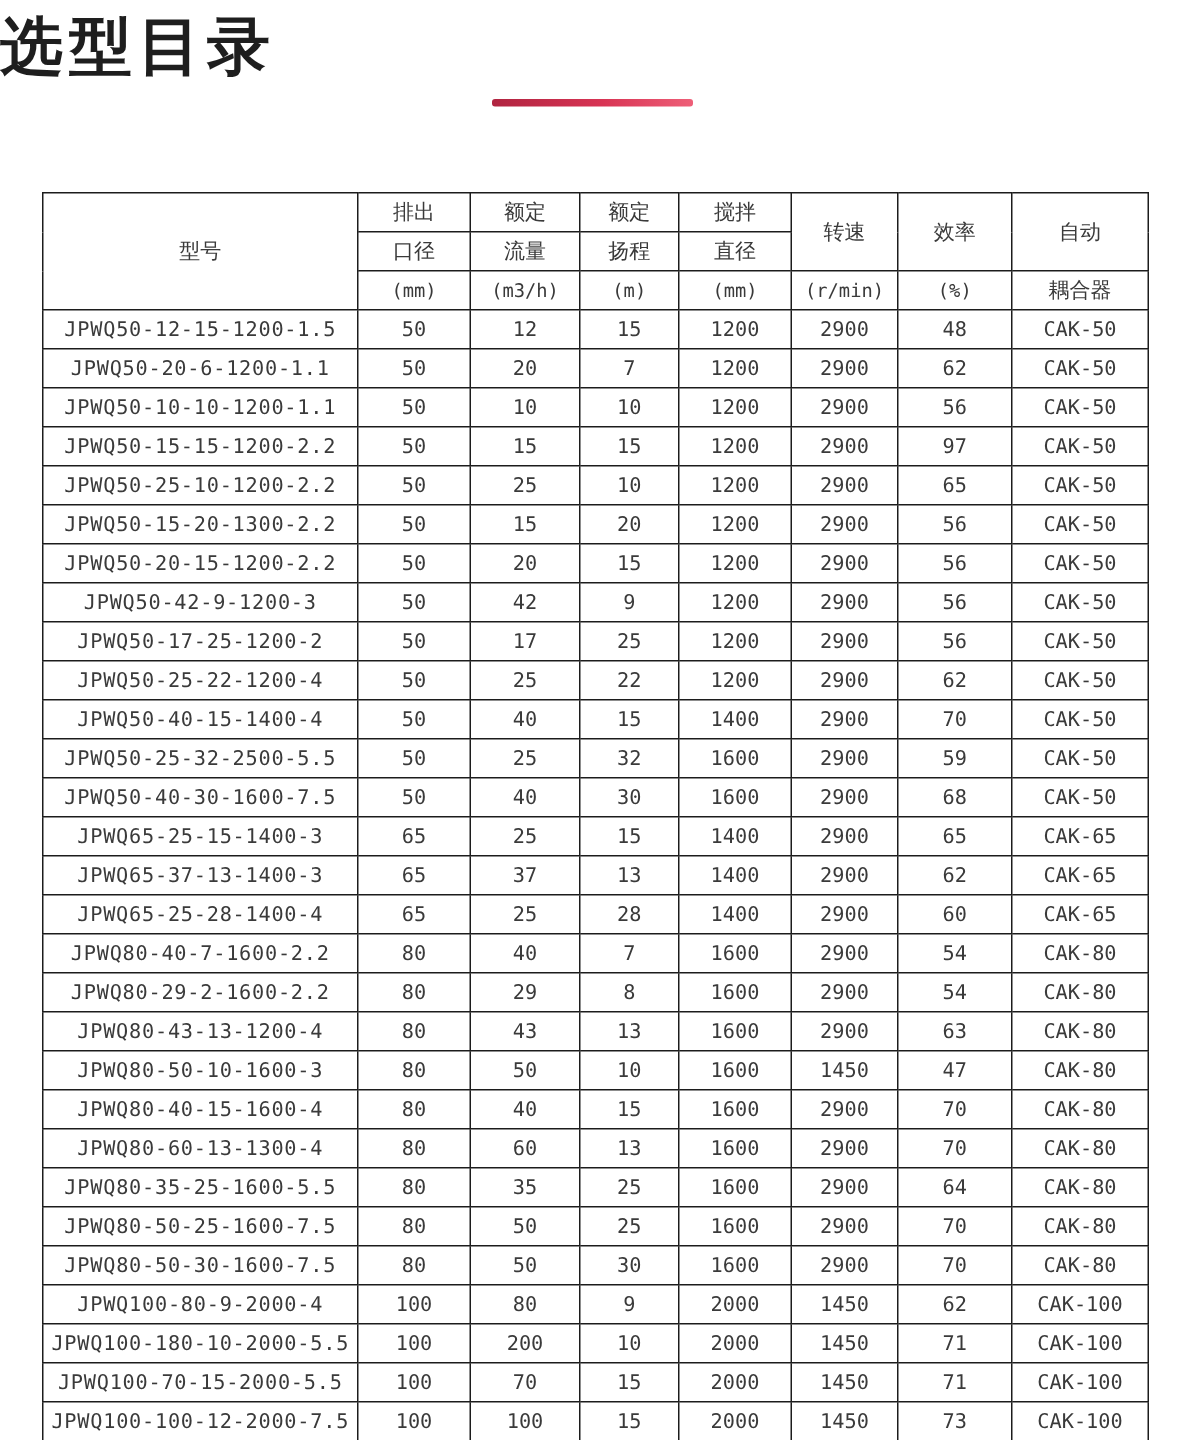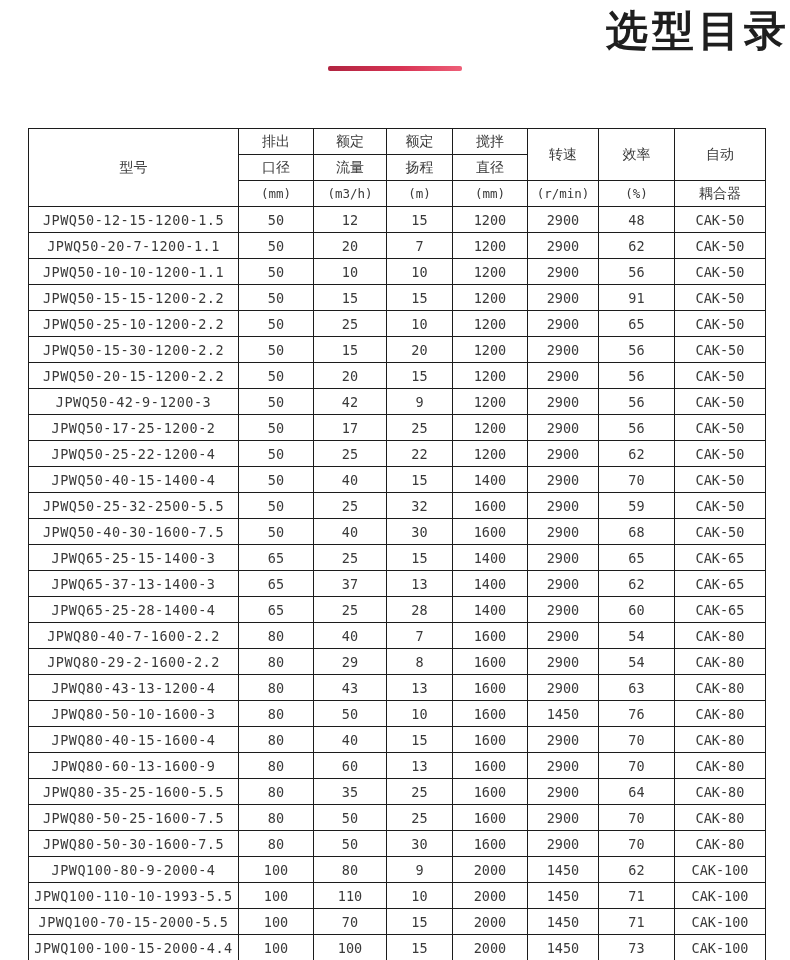--- a/index.html
+++ b/index.html
@@ -9,21 +9,21 @@
   }
   body {
     width: 790px;
     height: 960px;
     font-family: "DejaVu Sans", "Liberation Sans", sans-serif;
     color: #3a3a3a;
     overflow: hidden;
   }
   .page-header {
     padding-top: 8px;
-    text-align: right;
+    text-align: left;
   }
   .page-title {
     margin: 0;
     font-size: 42px;
     line-height: 46px;
     font-weight: 700;
     letter-spacing: 4px;
     color: #1e1e1e;
   }
   .title-underline {
@@ -121,21 +121,21 @@
           <td class="model">JPWQ50-12-15-1200-1.5</td>
           <td>50</td>
           <td>12</td>
           <td>15</td>
           <td>1200</td>
           <td>2900</td>
           <td>48</td>
           <td>CAK-50</td>
         </tr>
         <tr>
-          <td class="model">JPWQ50-20-7-1200-1.1</td>
+          <td class="model">JPWQ50-20-6-1200-1.1</td>
           <td>50</td>
           <td>20</td>
           <td>7</td>
           <td>1200</td>
           <td>2900</td>
           <td>62</td>
           <td>CAK-50</td>
         </tr>
         <tr>
           <td class="model">JPWQ50-10-10-1200-1.1</td>
@@ -147,35 +147,35 @@
           <td>56</td>
           <td>CAK-50</td>
         </tr>
         <tr>
           <td class="model">JPWQ50-15-15-1200-2.2</td>
           <td>50</td>
           <td>15</td>
           <td>15</td>
           <td>1200</td>
           <td>2900</td>
-          <td>91</td>
+          <td>97</td>
           <td>CAK-50</td>
         </tr>
         <tr>
           <td class="model">JPWQ50-25-10-1200-2.2</td>
           <td>50</td>
           <td>25</td>
           <td>10</td>
           <td>1200</td>
           <td>2900</td>
           <td>65</td>
           <td>CAK-50</td>
         </tr>
         <tr>
-          <td class="model">JPWQ50-15-30-1200-2.2</td>
+          <td class="model">JPWQ50-15-20-1300-2.2</td>
           <td>50</td>
           <td>15</td>
           <td>20</td>
           <td>1200</td>
           <td>2900</td>
           <td>56</td>
           <td>CAK-50</td>
         </tr>
         <tr>
           <td class="model">JPWQ50-20-15-1200-2.2</td>
@@ -307,35 +307,35 @@
           <td>63</td>
           <td>CAK-80</td>
         </tr>
         <tr>
           <td class="model">JPWQ80-50-10-1600-3</td>
           <td>80</td>
           <td>50</td>
           <td>10</td>
           <td>1600</td>
           <td>1450</td>
-          <td>76</td>
+          <td>47</td>
           <td>CAK-80</td>
         </tr>
         <tr>
           <td class="model">JPWQ80-40-15-1600-4</td>
           <td>80</td>
           <td>40</td>
           <td>15</td>
           <td>1600</td>
           <td>2900</td>
           <td>70</td>
           <td>CAK-80</td>
         </tr>
         <tr>
-          <td class="model">JPWQ80-60-13-1600-9</td>
+          <td class="model">JPWQ80-60-13-1300-4</td>
           <td>80</td>
           <td>60</td>
           <td>13</td>
           <td>1600</td>
           <td>2900</td>
           <td>70</td>
           <td>CAK-80</td>
         </tr>
         <tr>
           <td class="model">JPWQ80-35-25-1600-5.5</td>
@@ -371,41 +371,41 @@
           <td class="model">JPWQ100-80-9-2000-4</td>
           <td>100</td>
           <td>80</td>
           <td>9</td>
           <td>2000</td>
           <td>1450</td>
           <td>62</td>
           <td>CAK-100</td>
         </tr>
         <tr>
-          <td class="model">JPWQ100-110-10-1993-5.5</td>
+          <td class="model">JPWQ100-180-10-2000-5.5</td>
           <td>100</td>
-          <td>110</td>
+          <td>200</td>
           <td>10</td>
           <td>2000</td>
           <td>1450</td>
           <td>71</td>
           <td>CAK-100</td>
         </tr>
         <tr>
           <td class="model">JPWQ100-70-15-2000-5.5</td>
           <td>100</td>
           <td>70</td>
           <td>15</td>
           <td>2000</td>
           <td>1450</td>
           <td>71</td>
           <td>CAK-100</td>
         </tr>
         <tr>
-          <td class="model">JPWQ100-100-15-2000-4.4</td>
+          <td class="model">JPWQ100-100-12-2000-7.5</td>
           <td>100</td>
           <td>100</td>
           <td>15</td>
           <td>2000</td>
           <td>1450</td>
           <td>73</td>
           <td>CAK-100</td>
         </tr>
       </tbody>
   </table>

